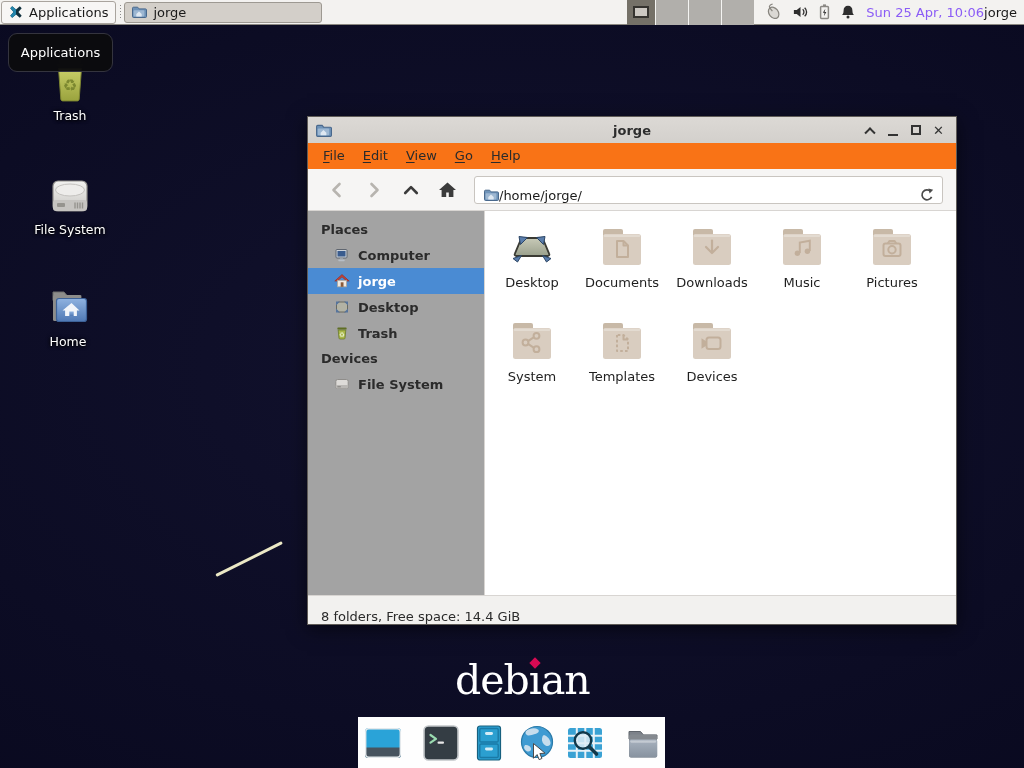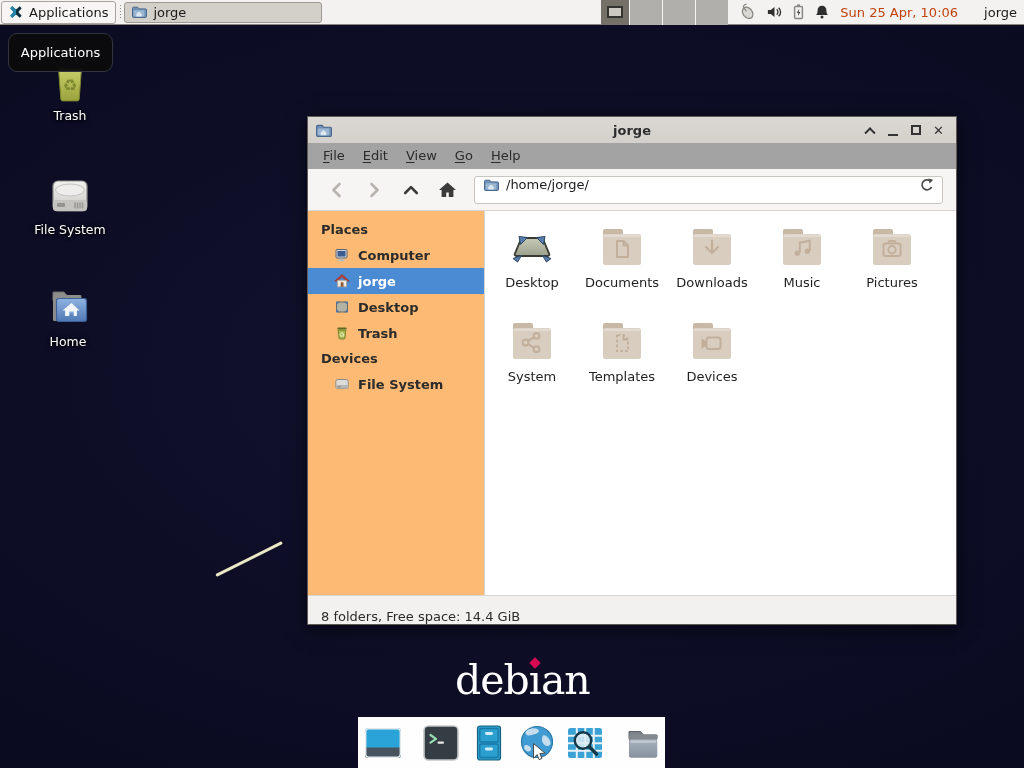--- a/index.html
+++ b/index.html
@@ -17,21 +17,21 @@
                   background-image:repeating-linear-gradient(#8a8a8a 0 1px, transparent 1px 3px); }
   .task-btn { width:198px; height:21px; display:flex; align-items:center; gap:6px; padding:0 6px;
               background:#d3cfc9; border:1px solid #9d9992; border-radius:3px; color:#1a1a1a; }
   .panel-spacer { flex:1; }
   .pager { display:flex; height:25px; margin-right:9px; }
   .ws { width:33px; height:25px; background:#b1afab; border-left:1px solid #f5f5f3; }
   .ws.active { width:28px; background:#757168; border-left:none; display:flex; align-items:center; justify-content:center; }
   .ws.active .ws-win { width:16px; height:12px; background:#ccc8c2; border:2px solid #35332f; }
   .tray { display:flex; align-items:center; gap:9px; margin-right:10px; }
   .tray svg { display:block; }
-  .clock { color:#c2410c; margin-right:26px; white-space:nowrap; }
+  .clock { color:#8b5cf6; white-space:nowrap; }
   .panel-user { color:#1a1a1a; margin-right:7px; }
 
   
   #tooltip { position:absolute; left:8px; top:33px; width:105px; height:39px; background:rgba(11,11,14,0.96);
              border:1px solid #34343e; border-radius:9px; color:#fff; display:flex; align-items:center;
              justify-content:center; z-index:60; }
 
   
   .dicon { position:absolute; width:100px; text-align:center; color:#fff; font-size:12.5px; z-index:5; }
   .dicon .ic { height:50px; display:flex; align-items:flex-end; justify-content:center; }
@@ -50,32 +50,32 @@
   .titlebar { height:26px; background:linear-gradient(#dcd9d5,#d3d0cc); display:flex; align-items:center; position:relative; flex:none; }
   .titlebar .wicon { margin-left:7px; }
   .title-text { position:absolute; left:0; right:0; text-align:center; font-weight:bold; color:#2d2d2d; }
   .winbtns { position:absolute; right:6px; top:0; height:26px; display:flex; }
   .wb { width:23px; height:26px; display:flex; align-items:center; justify-content:center; }
   .g-shade { width:8px; height:8px; border-left:2px solid #333; border-top:2px solid #333; transform:rotate(45deg) translate(2px,2px); }
   .g-min { width:10px; height:2px; background:#333; margin-top:9px; }
   .g-max { width:10px; height:10px; border:2px solid #333; }
   .g-close { font-size:13px; font-weight:bold; color:#333; line-height:1; }
 
-  .menubar { height:26px; background:#a3a3a3; display:flex; align-items:center; padding-left:6px; color:#2b2b2b; flex:none; }
+  .menubar { height:26px; background:#f97316; display:flex; align-items:center; padding-left:6px; color:#2b2b2b; flex:none; }
   .menubar .mi { padding:0 9px; line-height:26px; }
 
   .toolbar { height:42px; background:#f6f5f4; border-bottom:1px solid #d8d5d2; display:flex; align-items:center;
              padding:0 13px 0 10px; flex:none; }
   .navb { width:37px; height:30px; display:flex; align-items:center; justify-content:center; }
   .pathfield { flex:1; height:28px; margin-left:8px; background:#fff; border:1px solid #c9c5c0; border-radius:3px;
-               display:flex; align-items:flex-start; gap:7px; padding:0 8px; color:#1a1a1a; }
+               display:flex; align-items:flex-end; padding:0 8px; color:#1a1a1a; }
   .pathfield .spacer { flex:1; }
 
   .winbody { flex:1; display:flex; min-height:0; }
-  .sidebar { width:177px; background:#fdba74; border-right:1px solid #d8d5d2; padding-top:6px; color:#2b2b2b; flex:none; }
+  .sidebar { width:177px; background:#a3a3a3; border-right:1px solid #d8d5d2; padding-top:6px; color:#2b2b2b; flex:none; }
   .sb-h { font-weight:bold; padding:5px 12px 5px 13px; }
   .sb-row { height:26px; display:flex; align-items:center; gap:8px; padding-left:26px;font-weight:bold; }
   .sb-row svg { flex:none; }
   .sb-row.selected { background:var(--selection,#4a8bd3); color:#fff; }
 
   .iconview { flex:1; background:#fff; padding:12px 0 0 2px; display:flex; flex-wrap:wrap; align-content:flex-start;
               row-gap:10px; }
   .fitem { width:90px; height:84px; display:flex; flex-direction:column; align-items:center; color:#1f1f1f; }
   .fitem .flbl { margin-top:4px; }
   .fitem svg { display:block; }

